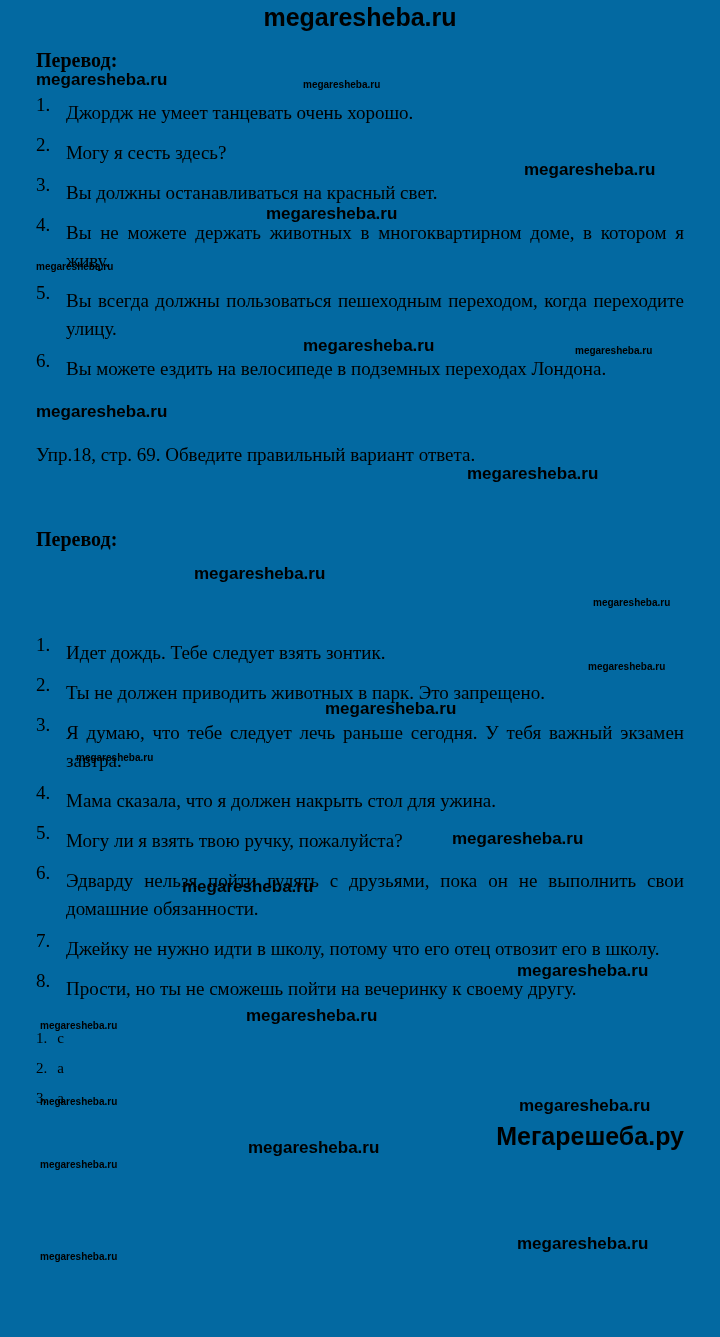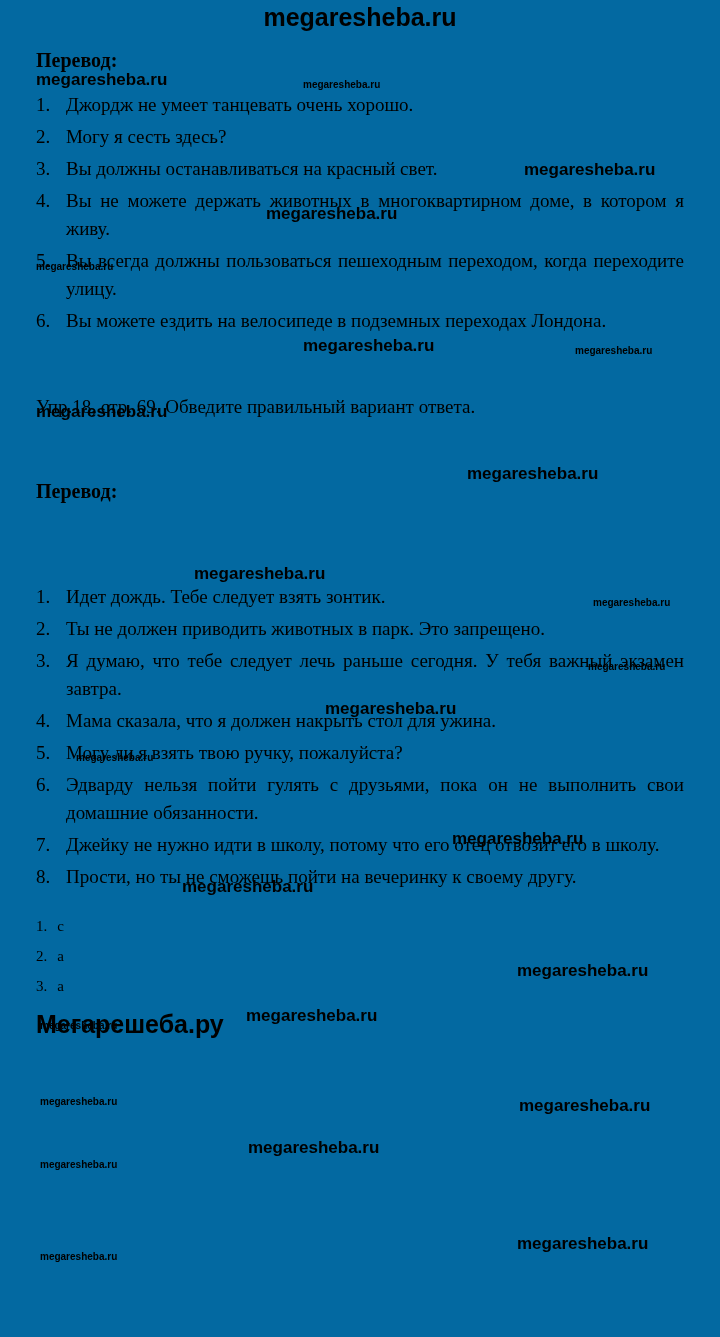--- a/index.html
+++ b/index.html
@@ -16,27 +16,27 @@
   }
   .heading { font-weight:bold; font-size:20px; line-height:24px; }
   .h-perevod1 { margin-top:16px; }
   .h-perevod2 { margin-top:60px; }
   .h-otvet { margin-top:50px; }
   .tlist { }
   .list-1 { margin-top:19px; }
   .list-2 { margin-top:80px; }
   .li { display:flex; margin-bottom:4px; font-size:19px; line-height:28px; }
   .num { width:30px; flex:none; }
-  .txt { flex:1; text-align:justify; }
+  .txt { flex:1; text-align:justify;margin-top:8px; }
   .instruction { margin-top:60px; font-size:19px; line-height:24px; }
   .answers { margin-top:24px; }
   .ans { font-size:15px; line-height:22px; margin-bottom:8px; }
   .ans .a-num { display:inline-block; margin-right:10px; }
   .footer {
-    margin-top:12px; text-align:left;
+    margin-top:12px; text-align:right;
     font-family:"Liberation Sans", sans-serif; font-weight:bold;
     font-size:25px; line-height:30px;
   }
   .wm {
     position:absolute; font-family:"Liberation Sans", sans-serif;
     font-weight:bold; white-space:nowrap; color:#000;
   }
   .wm-b { font-size:17px; }
   .wm-s { font-size:10px; }
 </style>

